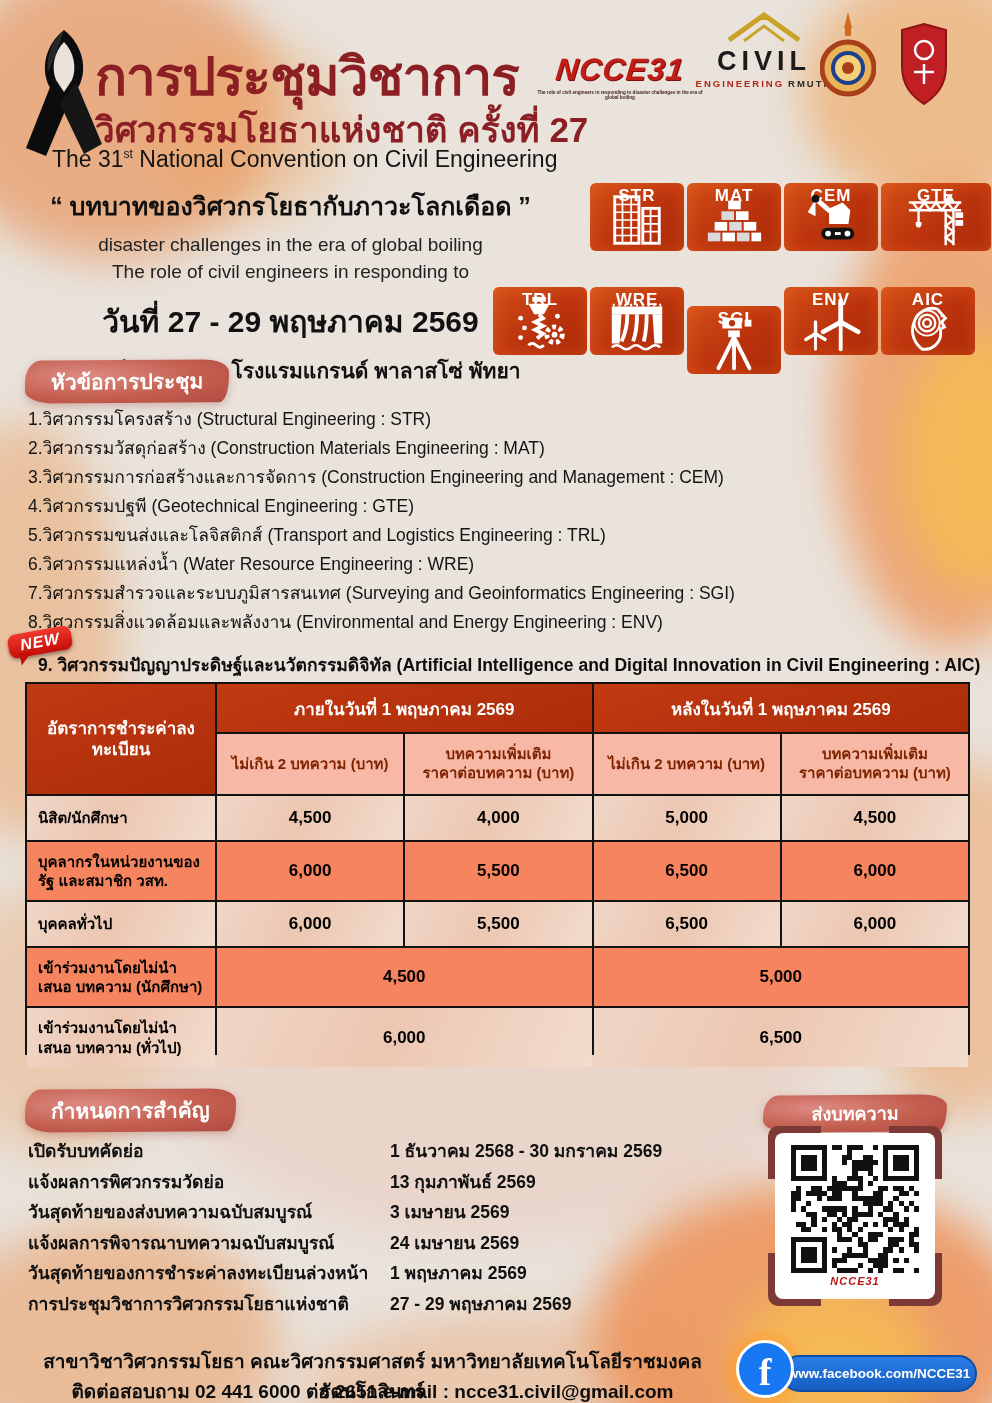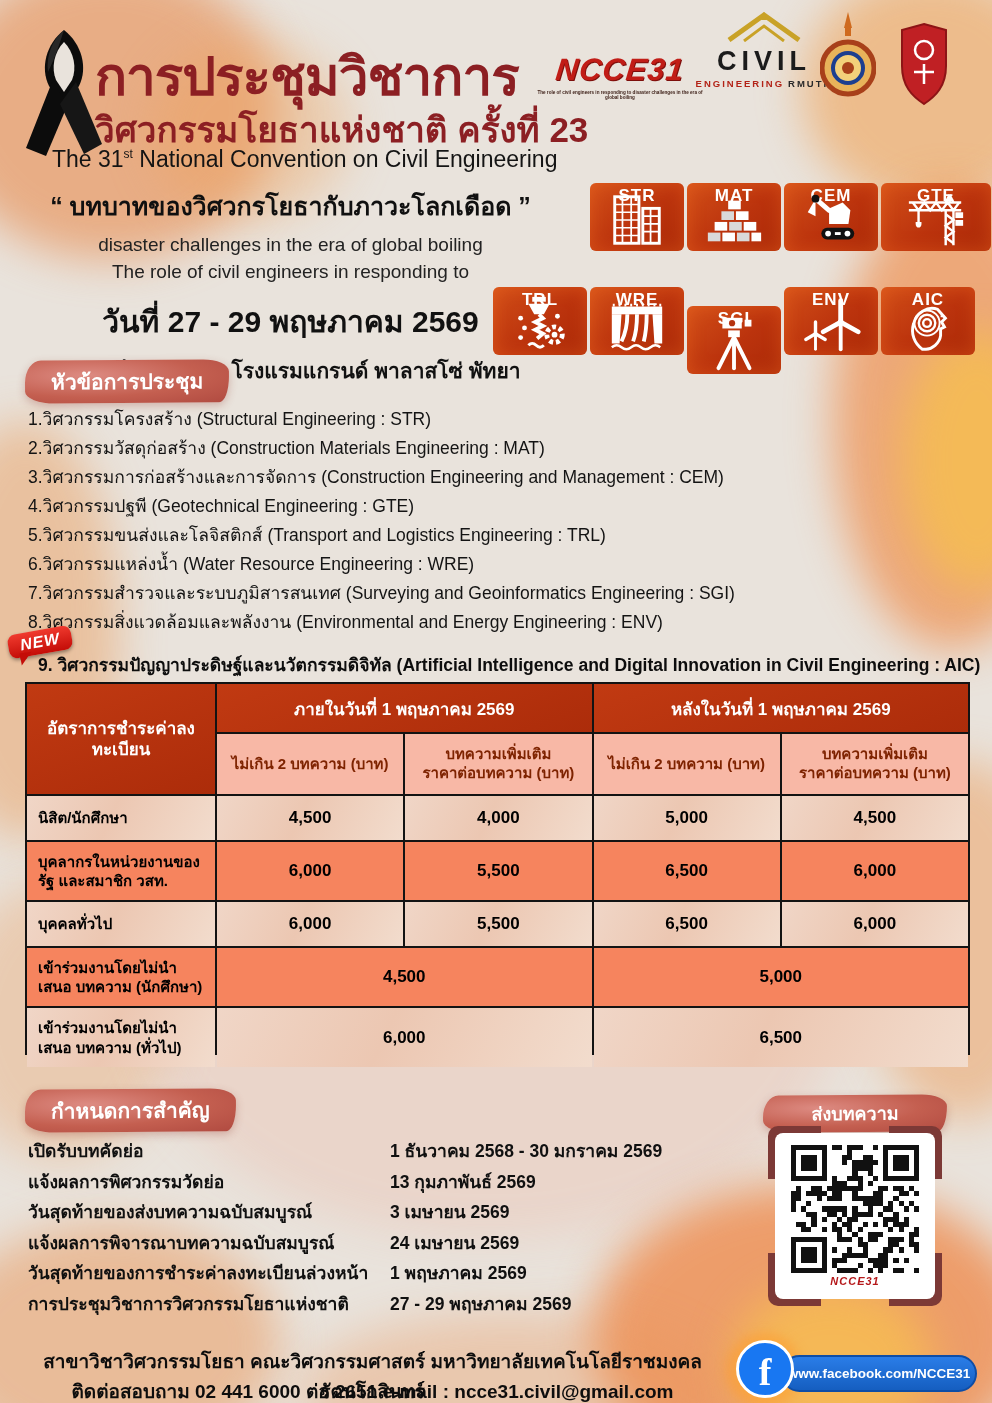--- a/index.html
+++ b/index.html
@@ -147,21 +147,21 @@
 
     <svg class="ribbon" viewBox="0 0 96 136">
       <path d="M48 4 C30 18 24 42 33 60 L48 82 L63 60 C72 42 66 18 48 4 Z" fill="#0c0c0c"></path>
       <path d="M48 16 C38 26 35 42 40 54 L48 66 L56 54 C61 42 58 26 48 16 Z" fill="#e9e3dc"></path>
       <path d="M36 56 L10 122 L30 130 L52 78 Z" fill="#0c0c0c"></path>
       <path d="M60 56 L86 118 L68 128 L44 78 Z" fill="#161616"></path>
       <path d="M48 4 C36 14 30 30 32 46 C40 30 44 16 48 4 Z" fill="#3a3a3a" opacity=".6"></path>
     </svg>
 
     <div class="title-th1">การประชุมวิชาการ</div>
-    <div class="title-th2">วิศวกรรมโยธาแห่งชาติ ครั้งที่ 23</div>
+    <div class="title-th2">วิศวกรรมโยธาแห่งชาติ ครั้งที่ 27</div>
     <div class="title-en"><span>The 31</span><sup>st</sup><span> National Convention on Civil Engineering</span></div>
 
     <div class="logo-ncce">
       <div class="big">NCCE31</div>
       <div class="tag">The role of civil engineers in responding to disaster challenges in the era of global boiling</div>
     </div>
 
     <div class="logo-civil">
       <svg width="120" height="30" viewBox="0 0 120 30">
         <path d="M25 28 L60 3 L95 28" fill="none" stroke="#c9a227" stroke-width="5"></path>

